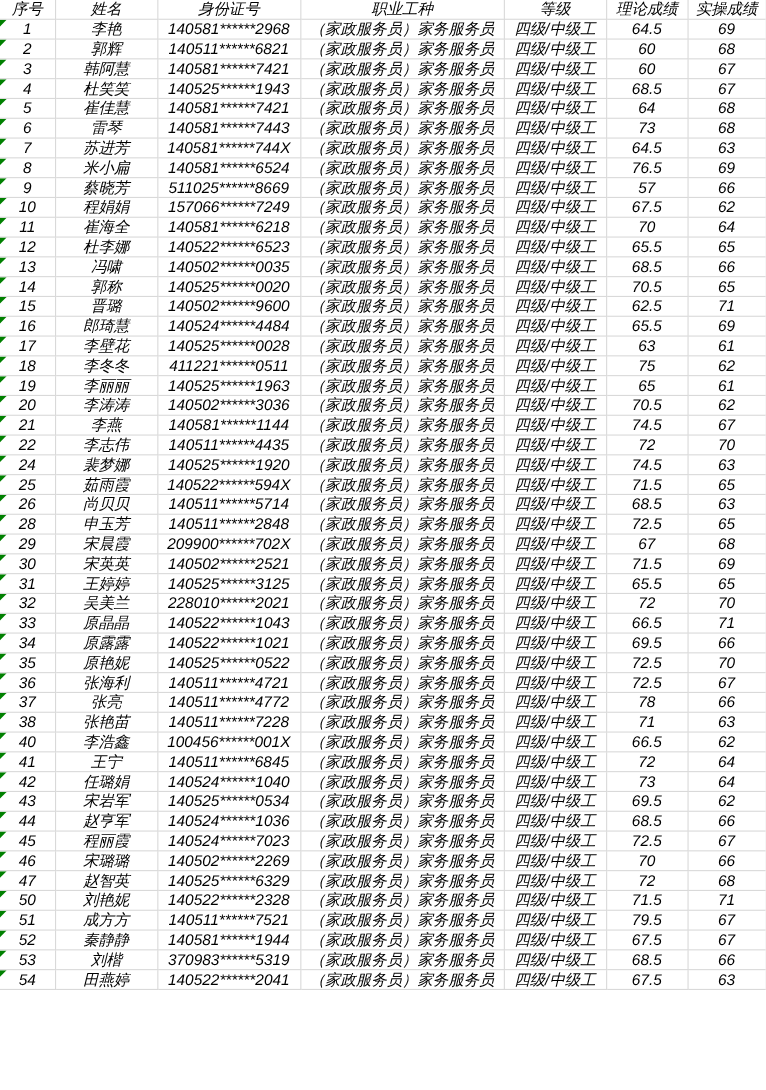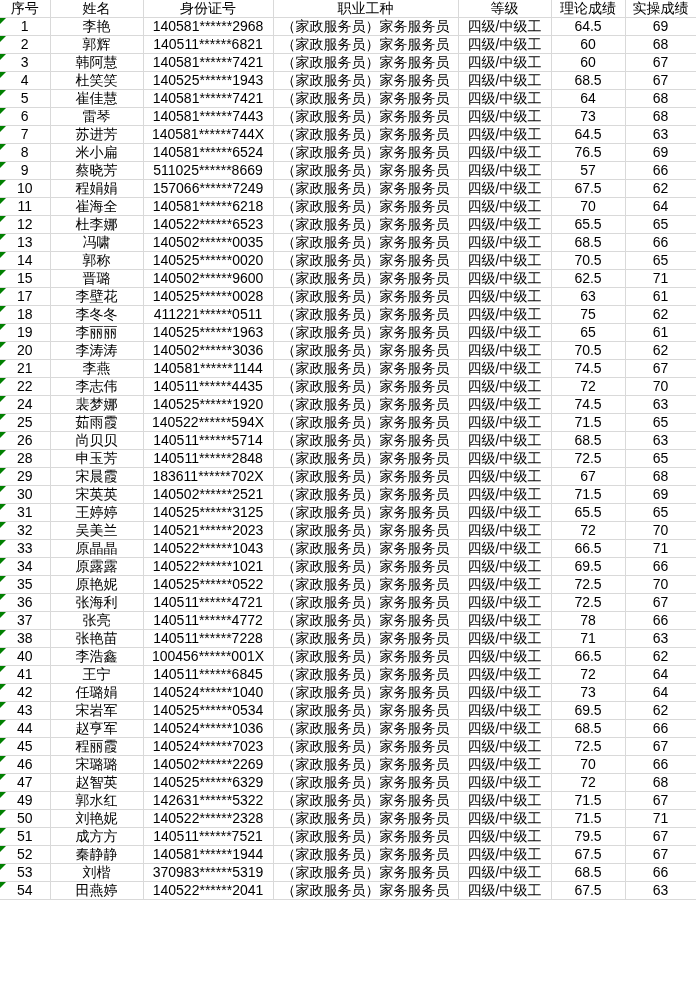--- a/index.html
+++ b/index.html
@@ -11,20 +11,21 @@
     width: 696px;
     height: 991px;
     overflow: hidden;
     font-family: "Liberation Sans", sans-serif;
     color: #000000;
   }
   table.sheet {
     border-collapse: collapse;
     table-layout: fixed;
     width: 696px;
+    font-style: italic;
   }
   col.c-seq       { width: 50px; }
   col.c-name      { width: 93px; }
   col.c-id        { width: 130px; }
   col.c-occ       { width: 185px; }
   col.c-level     { width: 93px; }
   col.c-theory    { width: 74px; }
   col.c-practical { width: 71px; }
 
   th, td {
@@ -208,20 +209,29 @@
       <tr>
         <td class="cell-seq"><span class="tri" style="border-top-color: rgb(0, 128, 0);"></span>15</td>
         <td class="cell-name">晋璐</td>
         <td class="cell-id">140502******9600</td>
         <td class="cell-occupation">（家政服务员）家务服务员</td>
         <td class="cell-level">四级/中级工</td>
         <td class="cell-theory-score">62.5</td>
         <td class="cell-practical-score">71</td>
       </tr>
       <tr>
+        <td class="cell-seq"><span class="tri" style="border-top-color: rgb(0, 128, 0);"></span>16</td>
+        <td class="cell-name">郎琦慧</td>
+        <td class="cell-id">140524******4484</td>
+        <td class="cell-occupation">（家政服务员）家务服务员</td>
+        <td class="cell-level">四级/中级工</td>
+        <td class="cell-theory-score">65.5</td>
+        <td class="cell-practical-score">69</td>
+      </tr>
+      <tr>
         <td class="cell-seq"><span class="tri" style="border-top-color: rgb(0, 128, 0);"></span>17</td>
         <td class="cell-name">李壁花</td>
         <td class="cell-id">140525******0028</td>
         <td class="cell-occupation">（家政服务员）家务服务员</td>
         <td class="cell-level">四级/中级工</td>
         <td class="cell-theory-score">63</td>
         <td class="cell-practical-score">61</td>
       </tr>
       <tr>
         <td class="cell-seq"><span class="tri" style="border-top-color: rgb(0, 128, 0);"></span>18</td>
@@ -300,21 +310,21 @@
         <td class="cell-name">申玉芳</td>
         <td class="cell-id">140511******2848</td>
         <td class="cell-occupation">（家政服务员）家务服务员</td>
         <td class="cell-level">四级/中级工</td>
         <td class="cell-theory-score">72.5</td>
         <td class="cell-practical-score">65</td>
       </tr>
       <tr>
         <td class="cell-seq"><span class="tri" style="border-top-color: rgb(0, 128, 0);"></span>29</td>
         <td class="cell-name">宋晨霞</td>
-        <td class="cell-id">183611******702X</td>
+        <td class="cell-id">209900******702X</td>
         <td class="cell-occupation">（家政服务员）家务服务员</td>
         <td class="cell-level">四级/中级工</td>
         <td class="cell-theory-score">67</td>
         <td class="cell-practical-score">68</td>
       </tr>
       <tr>
         <td class="cell-seq"><span class="tri" style="border-top-color: rgb(0, 128, 0);"></span>30</td>
         <td class="cell-name">宋英英</td>
         <td class="cell-id">140502******2521</td>
         <td class="cell-occupation">（家政服务员）家务服务员</td>
@@ -327,21 +337,21 @@
         <td class="cell-name">王婷婷</td>
         <td class="cell-id">140525******3125</td>
         <td class="cell-occupation">（家政服务员）家务服务员</td>
         <td class="cell-level">四级/中级工</td>
         <td class="cell-theory-score">65.5</td>
         <td class="cell-practical-score">65</td>
       </tr>
       <tr>
         <td class="cell-seq"><span class="tri" style="border-top-color: rgb(0, 128, 0);"></span>32</td>
         <td class="cell-name">吴美兰</td>
-        <td class="cell-id">140521******2023</td>
+        <td class="cell-id">228010******2021</td>
         <td class="cell-occupation">（家政服务员）家务服务员</td>
         <td class="cell-level">四级/中级工</td>
         <td class="cell-theory-score">72</td>
         <td class="cell-practical-score">70</td>
       </tr>
       <tr>
         <td class="cell-seq"><span class="tri" style="border-top-color: rgb(0, 128, 0);"></span>33</td>
         <td class="cell-name">原晶晶</td>
         <td class="cell-id">140522******1043</td>
         <td class="cell-occupation">（家政服务员）家务服务员</td>
@@ -458,29 +468,20 @@
         <td class="cell-practical-score">66</td>
       </tr>
       <tr>
         <td class="cell-seq"><span class="tri" style="border-top-color: rgb(0, 128, 0);"></span>47</td>
         <td class="cell-name">赵智英</td>
         <td class="cell-id">140525******6329</td>
         <td class="cell-occupation">（家政服务员）家务服务员</td>
         <td class="cell-level">四级/中级工</td>
         <td class="cell-theory-score">72</td>
         <td class="cell-practical-score">68</td>
-      </tr>
-      <tr>
-        <td class="cell-seq"><span class="tri" style="border-top-color: rgb(0, 128, 0);"></span>49</td>
-        <td class="cell-name">郭水红</td>
-        <td class="cell-id">142631******5322</td>
-        <td class="cell-occupation">（家政服务员）家务服务员</td>
-        <td class="cell-level">四级/中级工</td>
-        <td class="cell-theory-score">71.5</td>
-        <td class="cell-practical-score">67</td>
       </tr>
       <tr>
         <td class="cell-seq"><span class="tri" style="border-top-color: rgb(0, 128, 0);"></span>50</td>
         <td class="cell-name">刘艳妮</td>
         <td class="cell-id">140522******2328</td>
         <td class="cell-occupation">（家政服务员）家务服务员</td>
         <td class="cell-level">四级/中级工</td>
         <td class="cell-theory-score">71.5</td>
         <td class="cell-practical-score">71</td>
       </tr>

